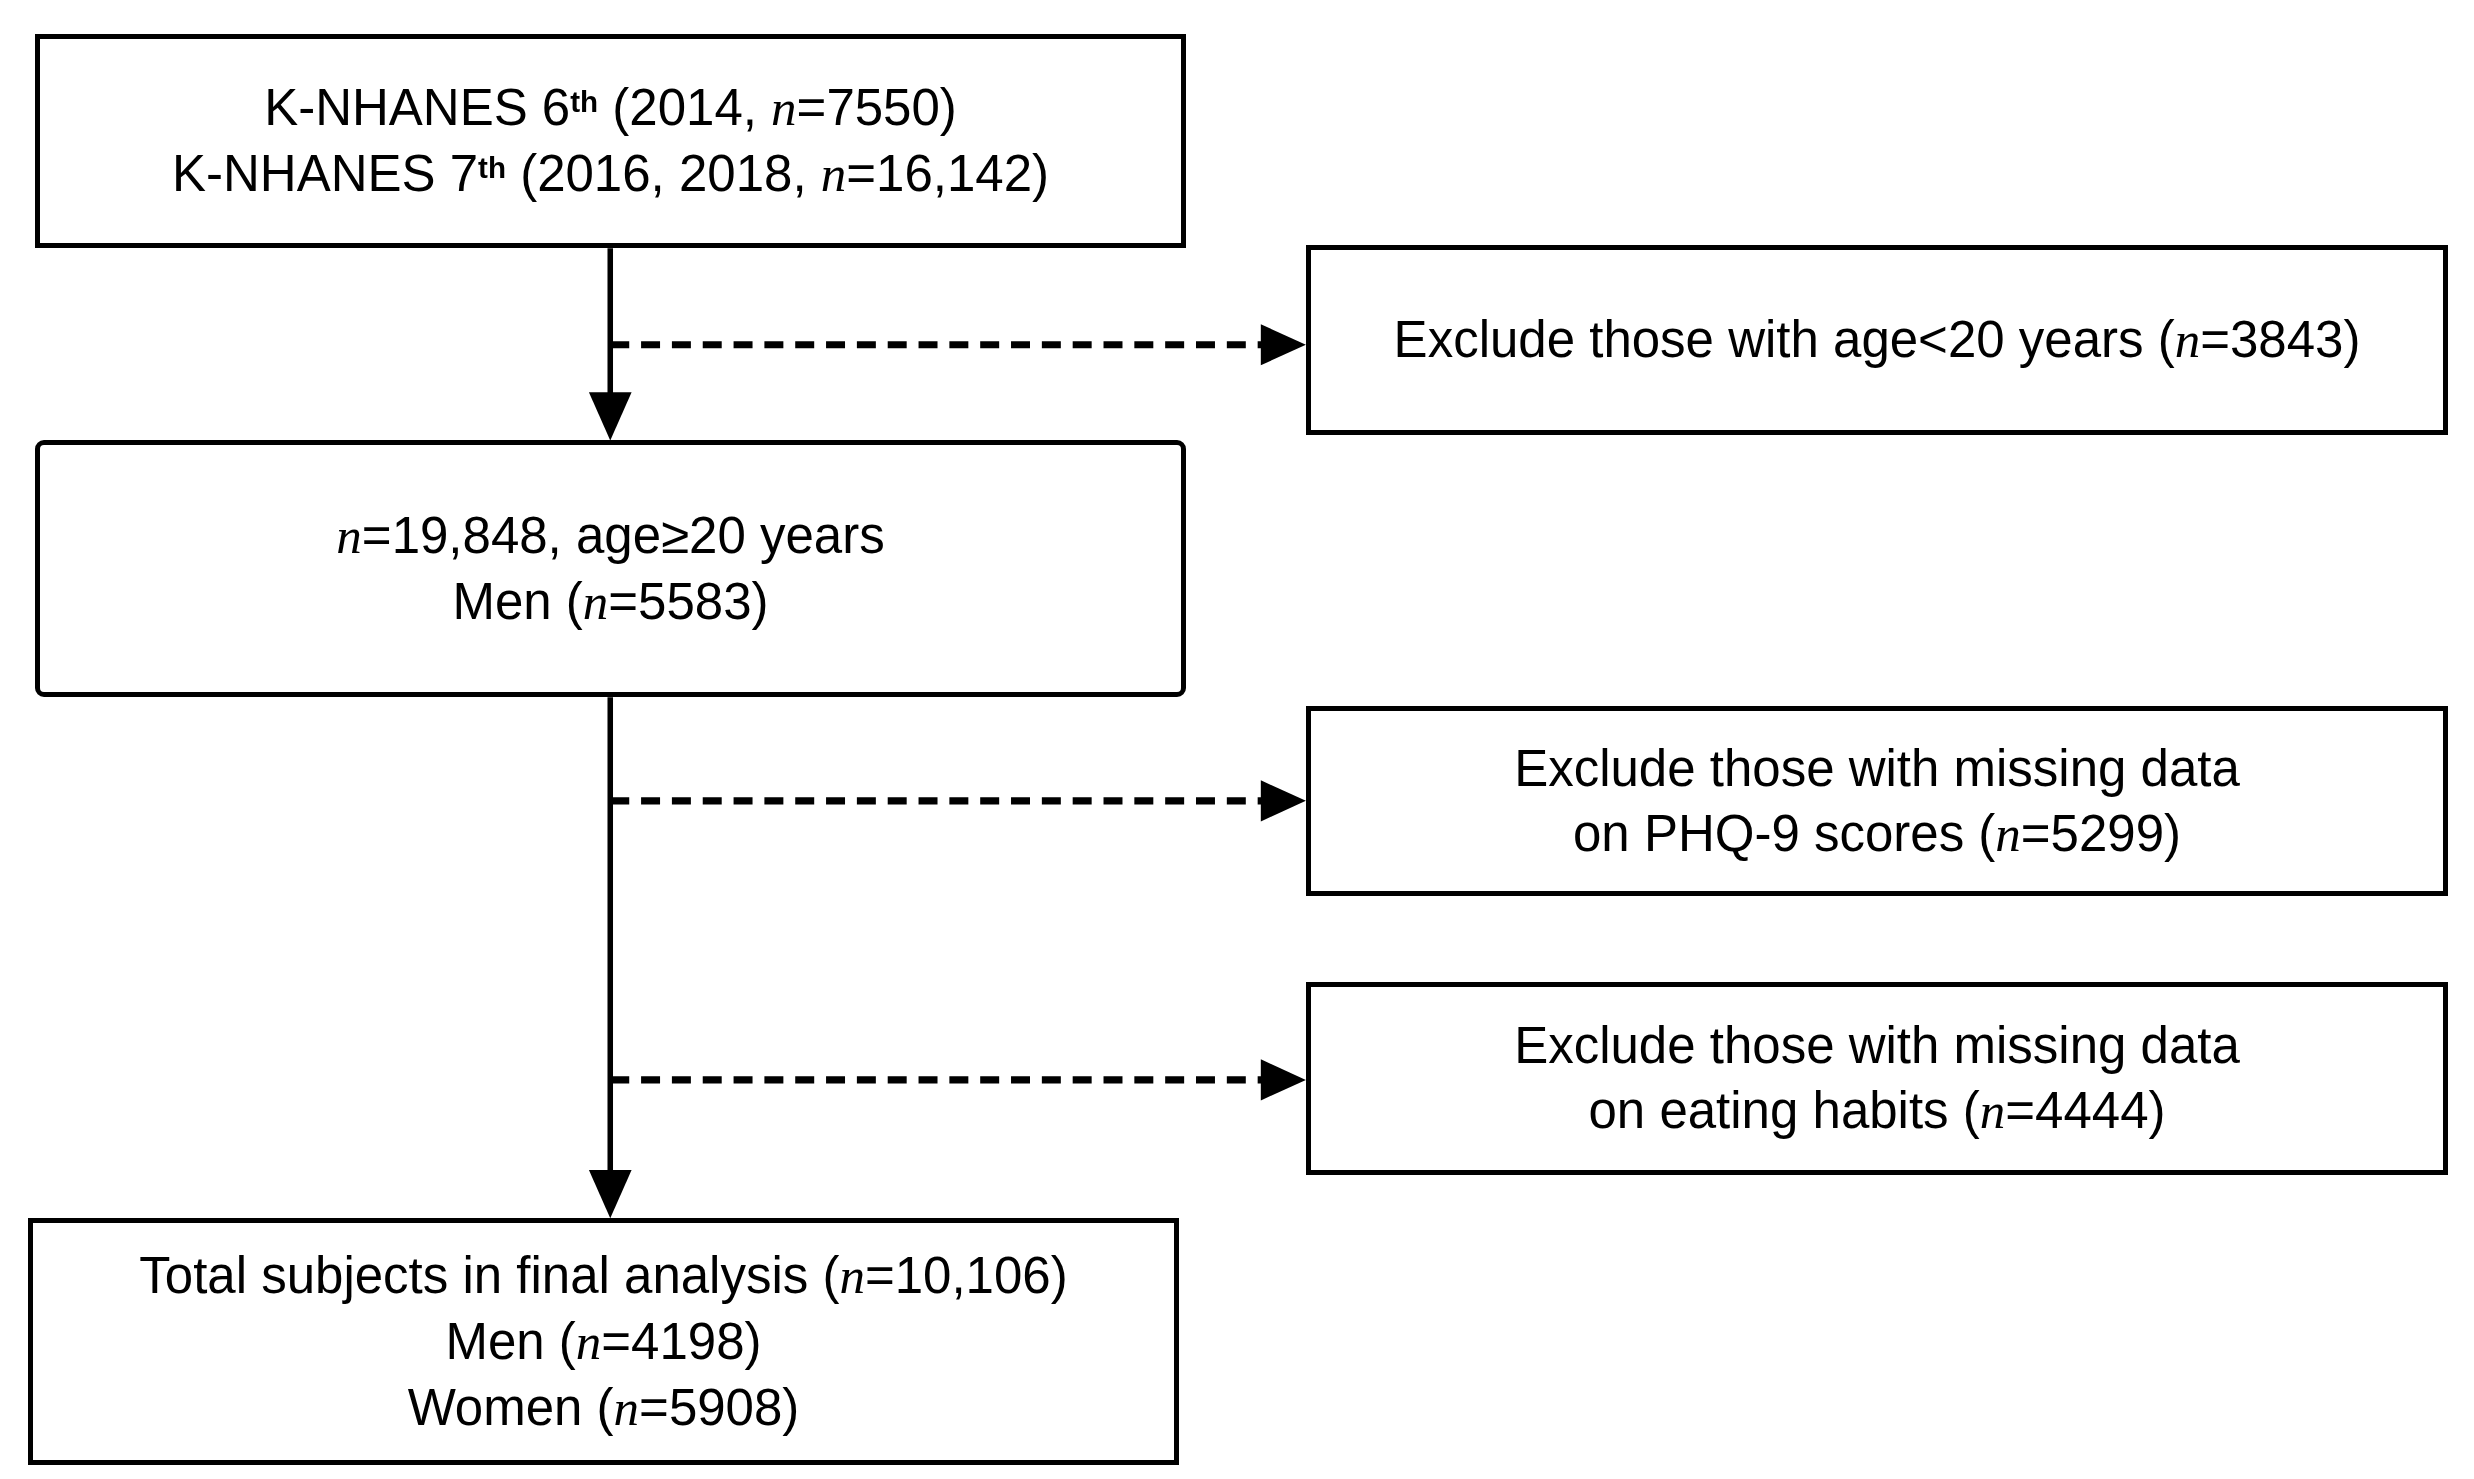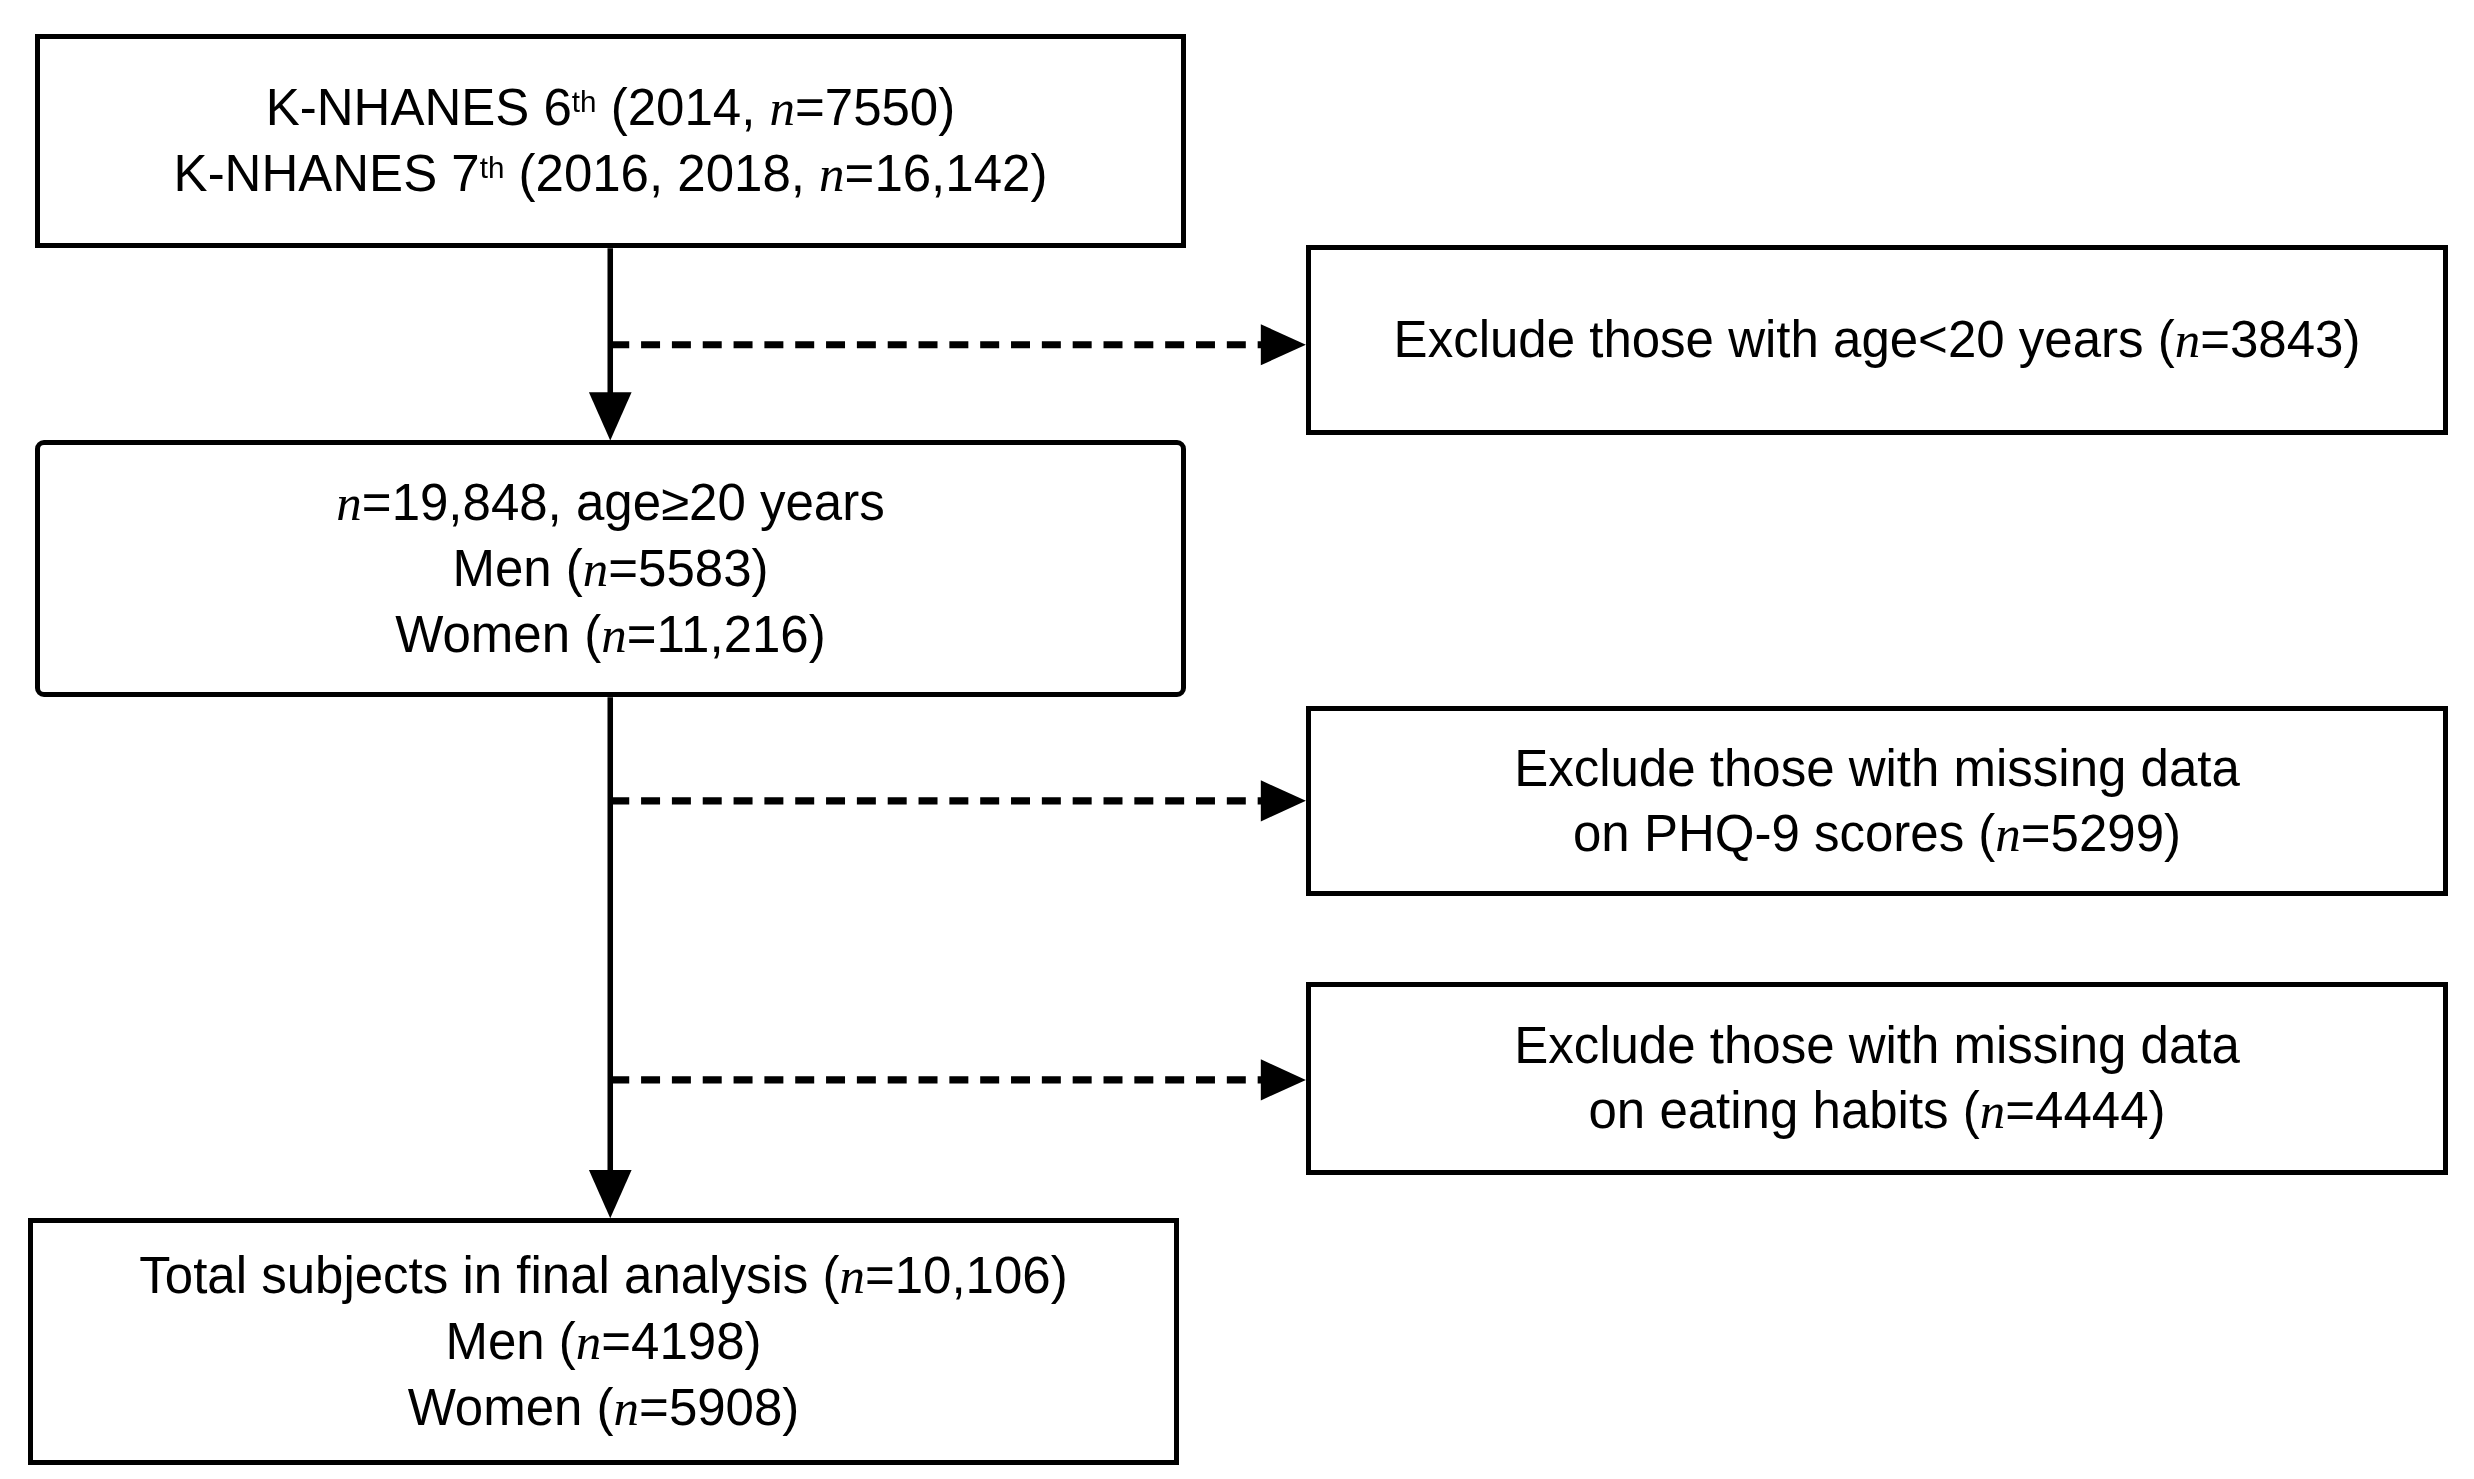--- a/index.html
+++ b/index.html
@@ -26,21 +26,21 @@
     line-height:65px;
     white-space:nowrap;
   }
   .box-source        {left:35px;  top:34px;   width:1151px; height:214px;}
   .box-adults        {left:35px;  top:440px;  width:1151px; height:257px;border-radius:9px;}
   .box-final         {left:28px;  top:1218px; width:1151px; height:247px;}
   .box-exclude-age   {left:1306px;top:245px;  width:1142px; height:190px;}
   .box-exclude-phq9  {left:1306px;top:706px;  width:1142px; height:190px;}
   .box-exclude-eating{left:1306px;top:982px; width:1142px; height:193px;}
   .nvar{font-family:"Liberation Serif",serif;font-style:italic;}
-  .sup{font-size:58%;line-height:0;position:relative;top:-0.45em;}
+  .sup{font-size:58%;line-height:0;position:relative;top:-0.45em;font-weight:bold;}
 </style>
 </head>
 <body>
 
 <div class="canvas">
 
   <svg class="connectors" viewBox="0 0 3131 1872" xmlns="http://www.w3.org/2000/svg">
 
     <line x1="772" y1="314" x2="772" y2="502" stroke="#000" stroke-width="7"></line>
     <polygon points="745,496 799,496 772,557" fill="#000"></polygon>
@@ -59,21 +59,20 @@
   </svg>
 
   <div class="box box-source">
     <div><span>K-NHANES 6</span><span class="sup">th</span><span> (2014, </span><span class="nvar">n</span><span>=7550)</span></div>
     <div><span>K-NHANES 7</span><span class="sup">th</span><span> (2016, 2018, </span><span class="nvar">n</span><span>=16,142)</span></div>
   </div>
 
   <div class="box box-adults">
     <div><span class="nvar">n</span><span>=19,848, age≥20 years</span></div>
     <div><span>Men (</span><span class="nvar">n</span><span>=5583)</span></div>
-    <div><span>Women (</span><span class="nvar">n</span><span>=11,216)</span></div>
   </div>
 
   <div class="box box-exclude-age">
     <div><span>Exclude those with age&lt;20 years (</span><span class="nvar">n</span><span>=3843)</span></div>
   </div>
 
   <div class="box box-exclude-phq9">
     <div><span>Exclude those with missing data</span></div>
     <div><span>on PHQ-9 scores (</span><span class="nvar">n</span><span>=5299)</span></div>
   </div>

